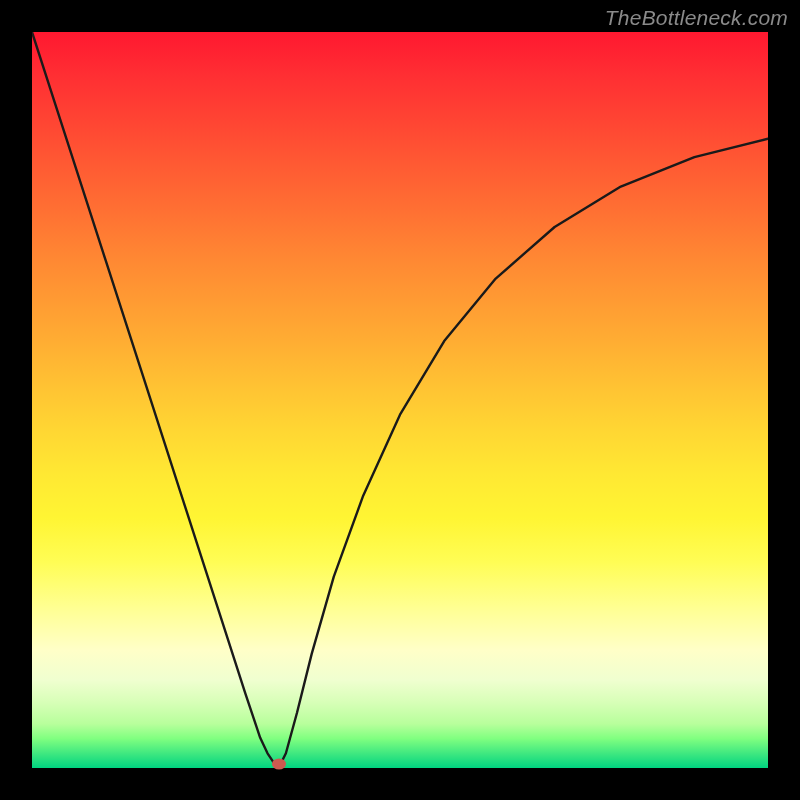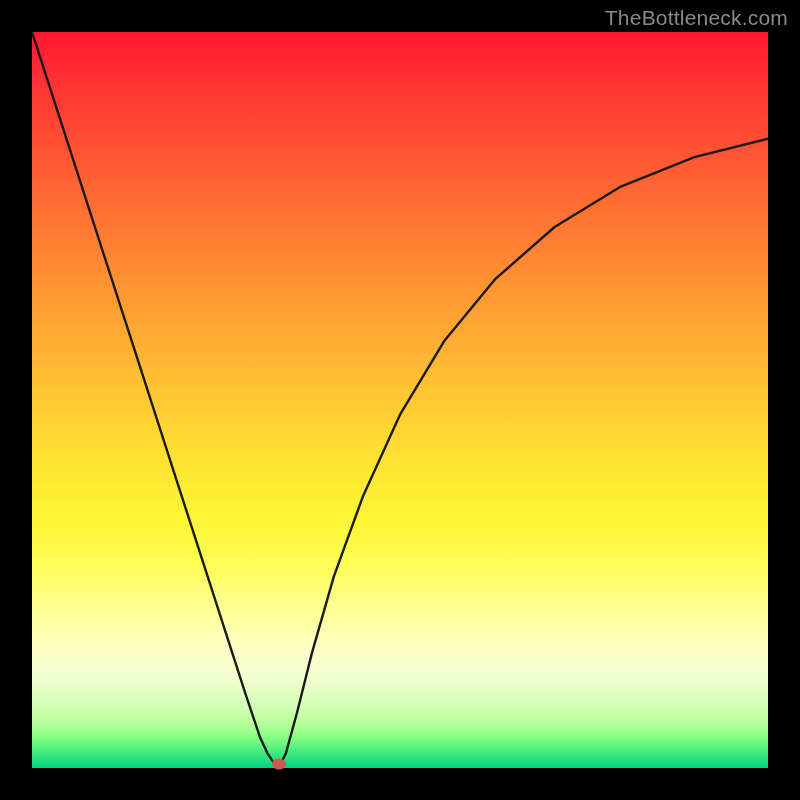--- a/index.html
+++ b/index.html
@@ -11,20 +11,21 @@
     font-family: Arial, Helvetica, sans-serif;
     overflow: hidden;
   }
   .frame {
     position: absolute;
     left: 0;
     top: 0;
     width: 800px;
     height: 800px;
     background: #000;
+    font-style: italic;
   }
   .plot-area {
     position: absolute;
     left: 32px;
     top: 32px;
     width: 736px;
     height: 736px;
     
     background: linear-gradient(
       to bottom,

